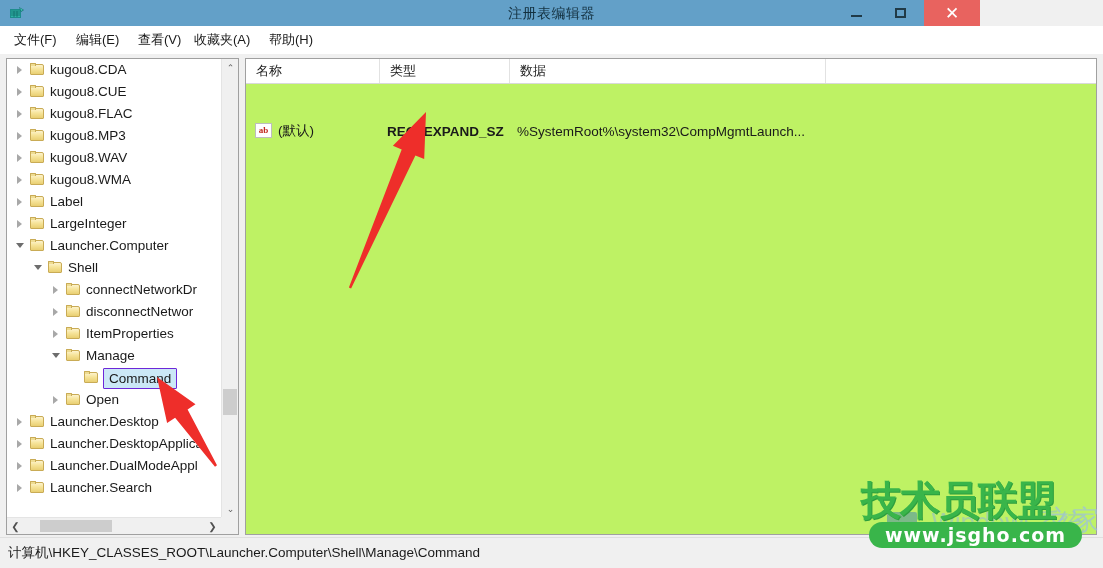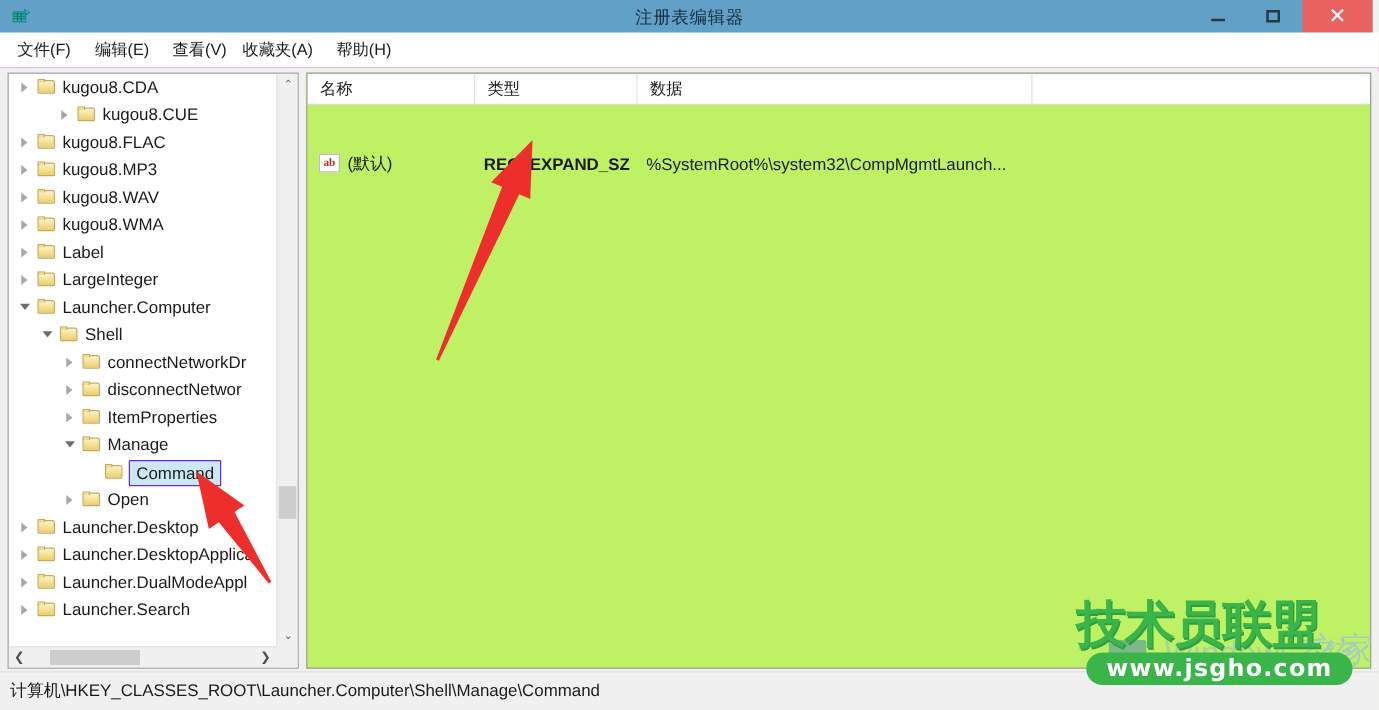--- a/index.html
+++ b/index.html
@@ -14,21 +14,21 @@
     overflow: hidden;
     font-family: "Liberation Sans", "DejaVu Sans", sans-serif;
     background: #f0f0f0;
     user-select: none;
   }
 
   
   .titlebar {
     position: absolute;
     left: 0; top: 0;
-    width: 1098px; height: 26px;
+    width: 980px; height: 26px;
     background: #63a0c8;
     border-bottom: 1px solid #5b94ba;
   }
   .title-icon {
     position: absolute;
     left: 8px; top: 4px;
     width: 18px; height: 18px;
   }
   .title-text {
     position: absolute;
@@ -414,21 +414,21 @@
 
   <div class="content">
 
     <div class="tree-pane">
       <div class="tree-viewport" id="tree-viewport">
           <div class="tree-row" style="padding-left: 6px;">
             <div class="twisty collapsed"></div>
             <div class="folder"></div>
             <span class="tree-label">kugou8.CDA</span>
           </div>
-          <div class="tree-row" style="padding-left: 6px; margin-left: 32px;">
+          <div class="tree-row" style="padding-left: 6px;">
             <div class="twisty collapsed"></div>
             <div class="folder"></div>
             <span class="tree-label">kugou8.CUE</span>
           </div>
           <div class="tree-row" style="padding-left: 6px;">
             <div class="twisty collapsed"></div>
             <div class="folder"></div>
             <span class="tree-label">kugou8.FLAC</span>
           </div>
           <div class="tree-row" style="padding-left: 6px;">

